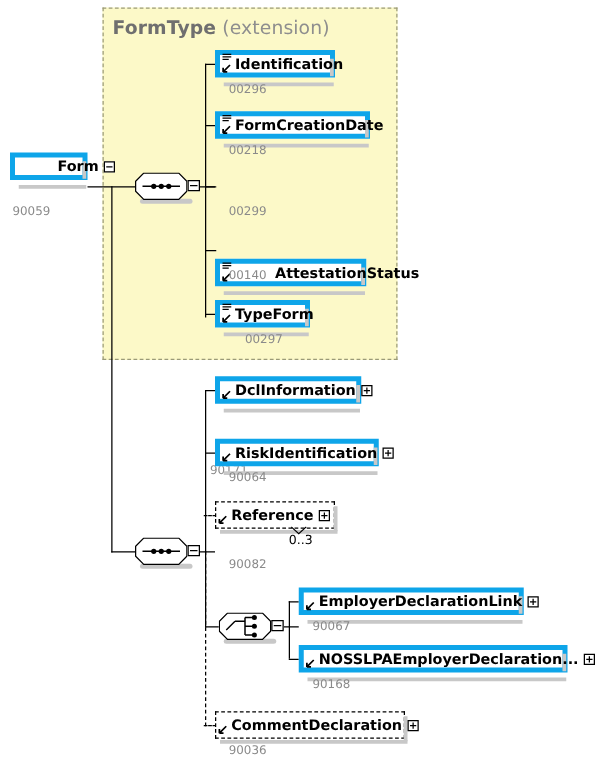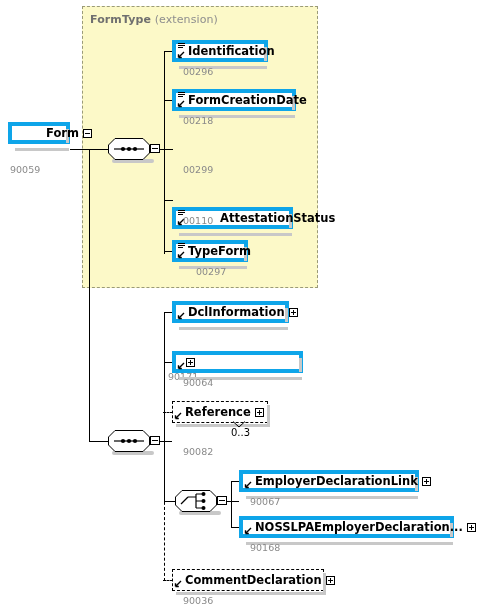--- a/index.html
+++ b/index.html
@@ -14,21 +14,21 @@
 
   
   .type-panel{
     position:absolute;
     background:#fcf9c8;
     border:1px dashed #9a9a78;
     box-sizing:border-box;
   }
   .type-caption{
     position:absolute;
-    font-size:11px;
+    font-size:15px;
     white-space:nowrap;
     letter-spacing:.1px;
   }
   .type-caption .tname{font-weight:bold;color:#6f6f6f;}
   .type-caption .text{color:#8e8e8e;}
 
   
   .ln{position:absolute;background:#000;}
   .ln.h{height:1px;}
   .ln.v{width:1px;}
@@ -219,21 +219,21 @@
       <span class="arrow">
         <svg width="8" height="8" viewBox="0 0 8 8">
             <path d="M7,1 L1.5,6.5 M1.5,6.5 L1.5,3.2 M1.5,6.5 L4.8,6.5" stroke="#000" stroke-width="1.4" fill="none"></path>
           </svg>
       </span>
     </span>
     <span class="nb-label">AttestationStatus</span>
     <span class="shadow"></span>
     <span class="shadow2"></span>
   </div>
-  <div class="idlbl" style="left:183px;top:215px;">00110</div>
+  <div class="idlbl" style="left:183px;top:215px;">00140</div>
 
   <div class="nodebox" style="left:172px;top:240px;width:76px;">
     <span class="nb-icon">
       <span class="lines">
           <i></i>
           <i></i>
           <i></i>
         </span>
       <span class="arrow">
         <svg width="8" height="8" viewBox="0 0 8 8">
@@ -289,20 +289,21 @@
   <div class="idlbl" style="left:168px;top:327px;margin-top:44px;">90171</div>
 
   <div class="nodebox" style="left:172px;top:351px;width:131px;">
     <span class="nb-icon">
       <span class="arrow">
         <svg width="8" height="8" viewBox="0 0 8 8">
             <path d="M7,1 L1.5,6.5 M1.5,6.5 L1.5,3.2 M1.5,6.5 L4.8,6.5" stroke="#000" stroke-width="1.4" fill="none"></path>
           </svg>
       </span>
     </span>
+    <span class="nb-label">RiskIdentification</span>
     <span class="expander plus"></span>
     <span class="shadow"></span>
     <span class="shadow2"></span>
   </div>
   <div class="idlbl" style="left:183px;top:377px;">90064</div>
 
   <div class="nodebox optional" style="left:172px;top:401px;width:96px;">
     <span class="nb-icon">
       <span class="arrow">
         <svg width="8" height="8" viewBox="0 0 8 8">

